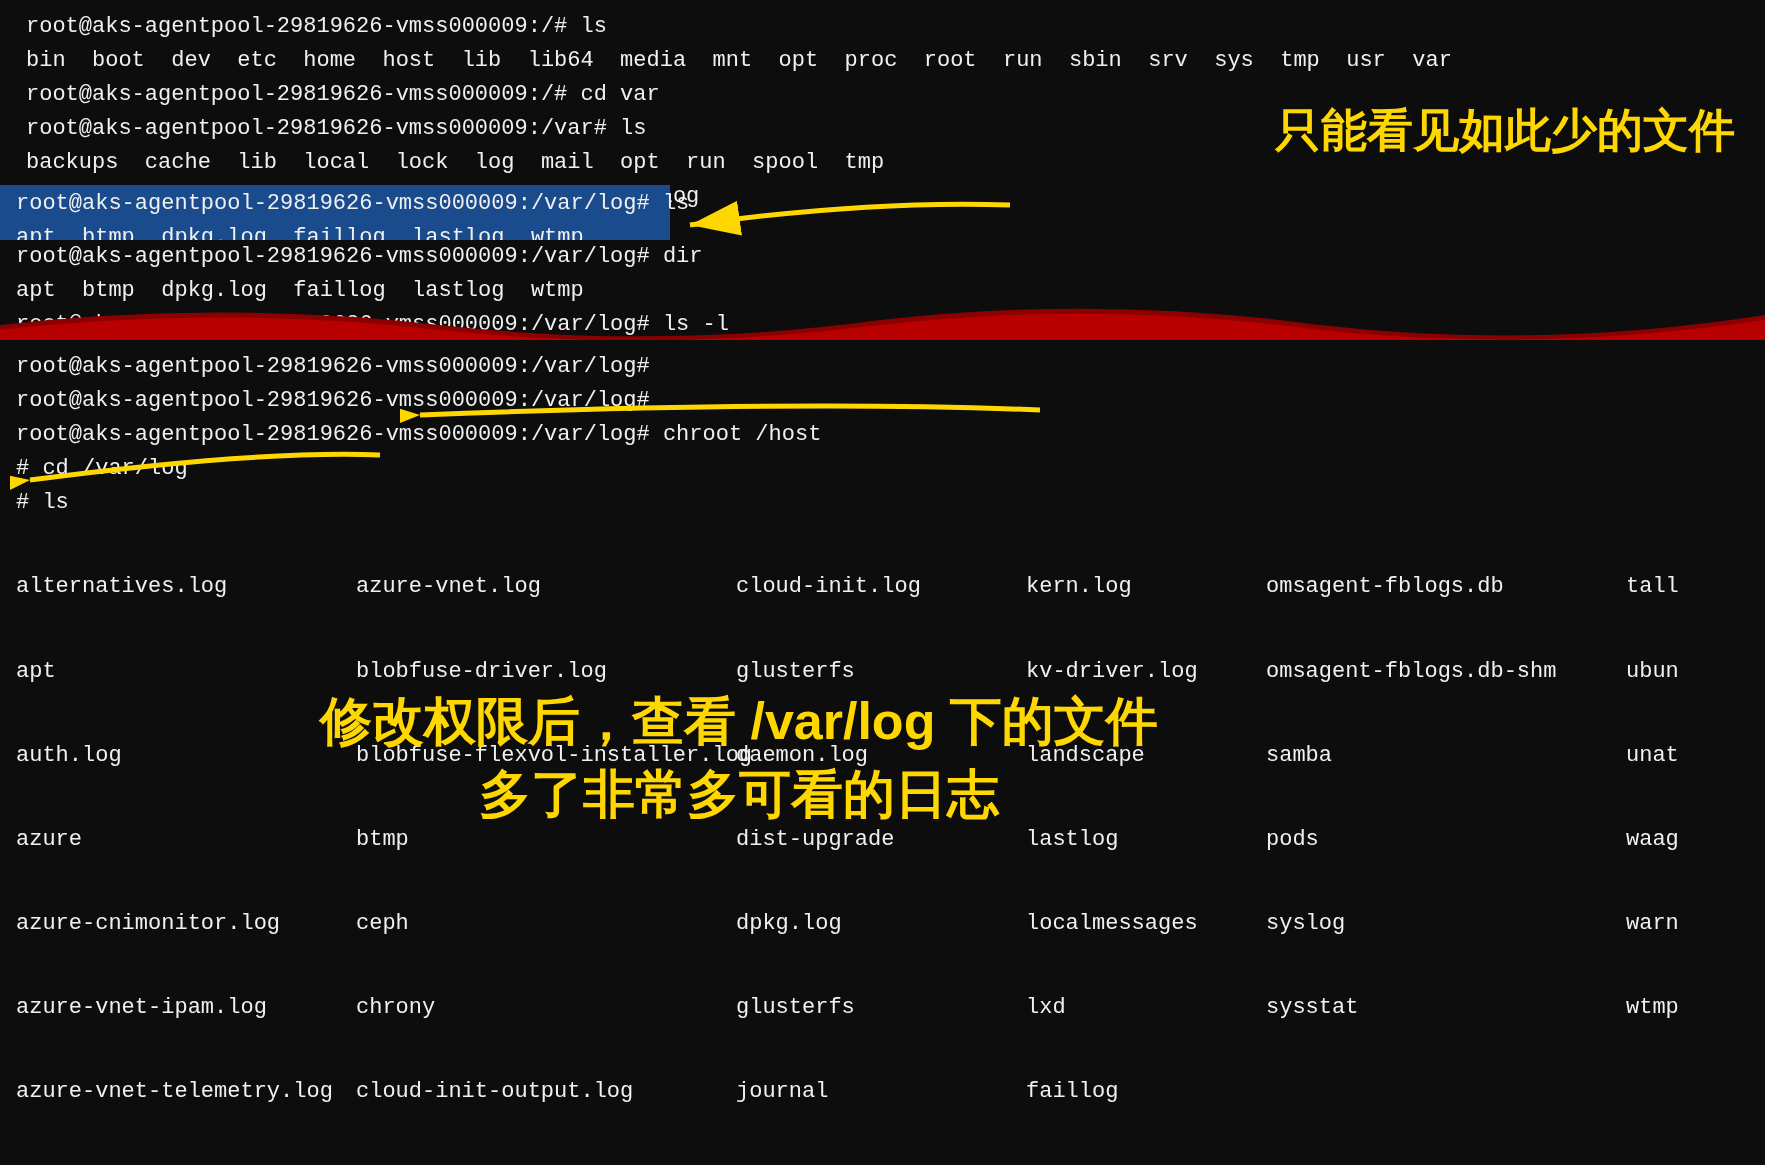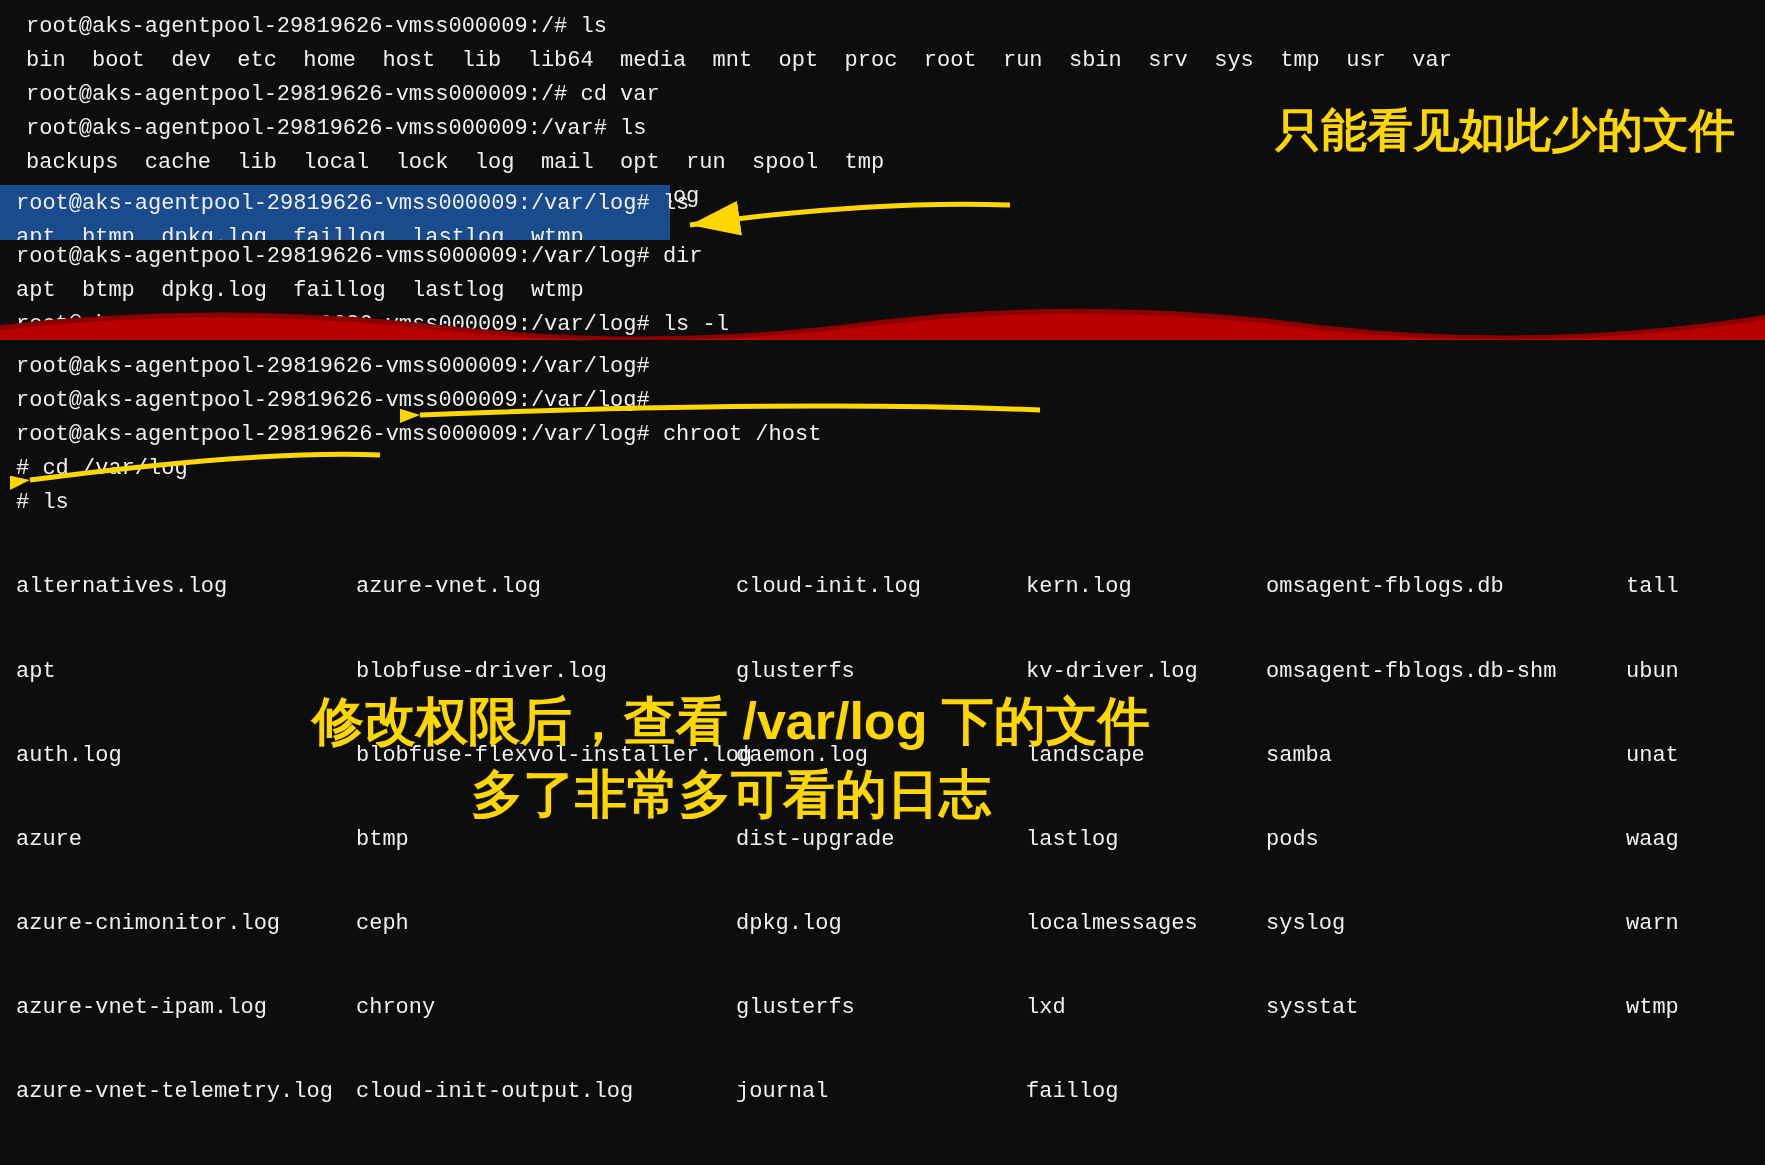--- a/index.html
+++ b/index.html
@@ -117,21 +117,21 @@
       top: 445px;
       left: 10px;
       width: 380px;
       height: 55px;
     }
 
     
     .annotation-bottom {
       position: absolute;
       top: 685px;
-      left: 312px;
+      left: 320px;
       color: #FFD700;
       font-family: 'Microsoft YaHei', SimHei, Arial, sans-serif;
       font-size: 52px;
       font-weight: bold;
       line-height: 1.4;
       text-align: center;
     }
 
     .log-files-grid {
       display: grid;

